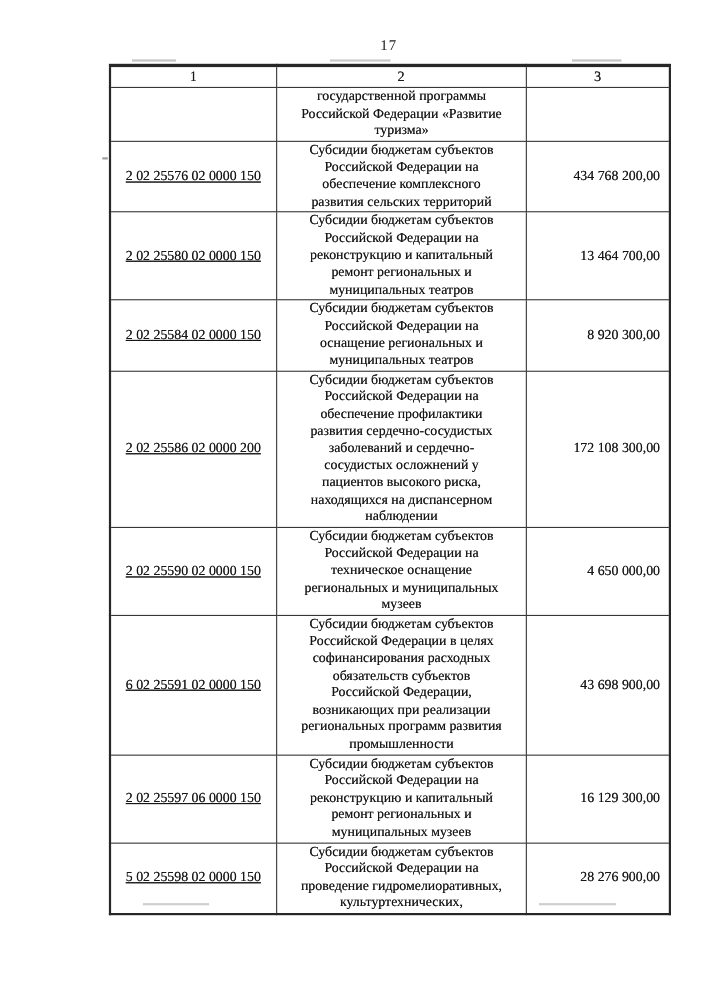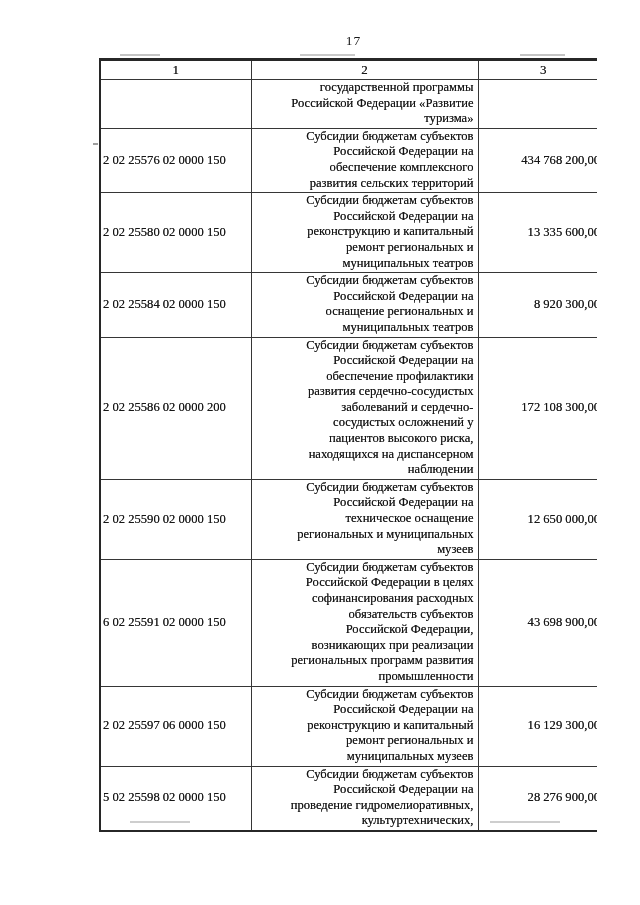--- a/index.html
+++ b/index.html
@@ -8,20 +8,21 @@
     background: #ffffff;
   }
   .page {
     position: relative;
     width: 597px;
     height: 905px;
     background: #ffffff;
     overflow: hidden;
     font-family: "Liberation Serif", "DejaVu Serif", serif;
     color: #1a1a1a;
+    padding-left: 28px;
   }
   .page-number {
     position: absolute;
     top: 33px;
     left: 99px;
     width: 509px;
     text-align: center;
     font-size: 13.5px;
     letter-spacing: 1px;
     color: #171717;
@@ -51,27 +52,28 @@
     padding: 1px 2px;
     text-align: center;
     vertical-align: middle;
   }
   .budget-table td {
     font-size: 12.6px;
     line-height: 15.6px;
     color: #161616;
   }
   td.col-code {
-    text-align: left;
+    text-align: center;
     vertical-align: middle;
     white-space: nowrap;
     padding: 1px 2px;
+    text-decoration: underline;
   }
   td.col-desc {
-    text-align: right;
+    text-align: center;
     vertical-align: top;
     white-space: pre-line;
     padding: 0 4px 1px 5px;
   }
   td.col-amount {
     text-align: right;
     vertical-align: middle;
     white-space: nowrap;
     padding: 1px 8px 1px 2px;
   }
@@ -131,21 +133,21 @@
 развития сельских территорий</td>
             <td class="col-amount">434 768 200,00</td>
           </tr>
           <tr>
             <td class="col-code">2 02 25580 02 0000 150</td>
             <td class="col-desc">Субсидии бюджетам субъектов
 Российской Федерации на
 реконструкцию и капитальный
 ремонт региональных и
 муниципальных театров</td>
-            <td class="col-amount">13 335 600,00</td>
+            <td class="col-amount">13 464 700,00</td>
           </tr>
           <tr>
             <td class="col-code">2 02 25584 02 0000 150</td>
             <td class="col-desc">Субсидии бюджетам субъектов
 Российской Федерации на
 оснащение региональных и
 муниципальных театров</td>
             <td class="col-amount">8 920 300,00</td>
           </tr>
           <tr>
@@ -161,21 +163,21 @@
 наблюдении</td>
             <td class="col-amount">172 108 300,00</td>
           </tr>
           <tr>
             <td class="col-code">2 02 25590 02 0000 150</td>
             <td class="col-desc">Субсидии бюджетам субъектов
 Российской Федерации на
 техническое оснащение
 региональных и муниципальных
 музеев</td>
-            <td class="col-amount">12 650 000,00</td>
+            <td class="col-amount">4 650 000,00</td>
           </tr>
           <tr>
             <td class="col-code">6 02 25591 02 0000 150</td>
             <td class="col-desc">Субсидии бюджетам субъектов
 Российской Федерации в целях
 софинансирования расходных
 обязательств субъектов
 Российской Федерации,
 возникающих при реализации
 региональных программ развития

